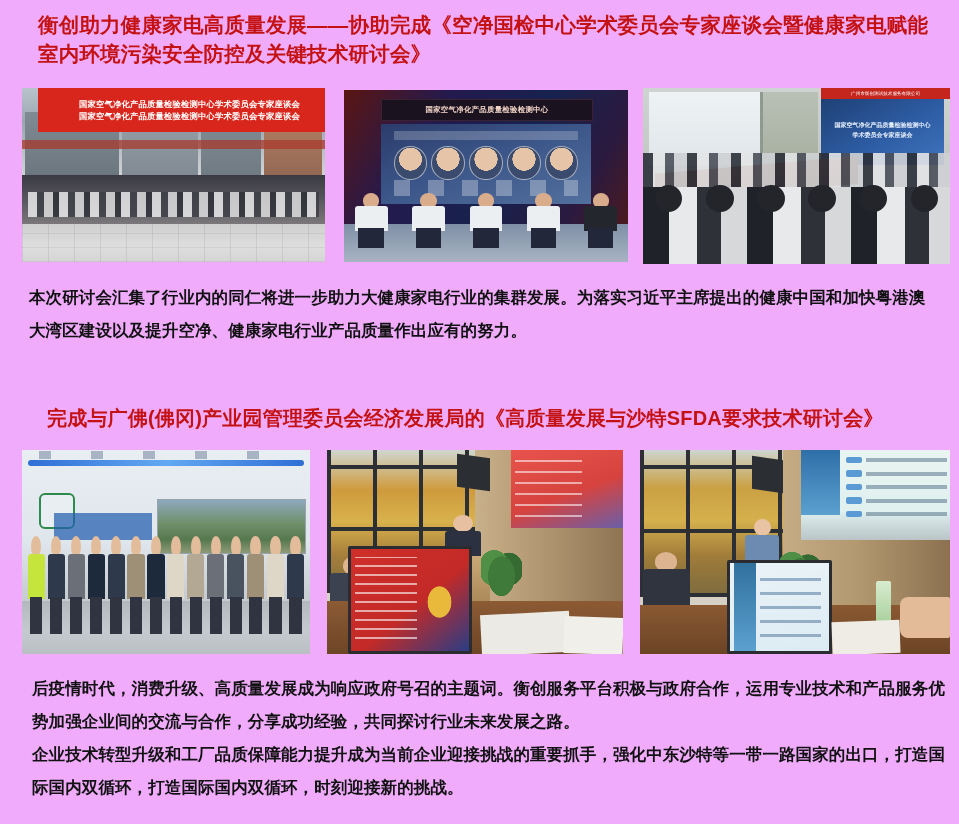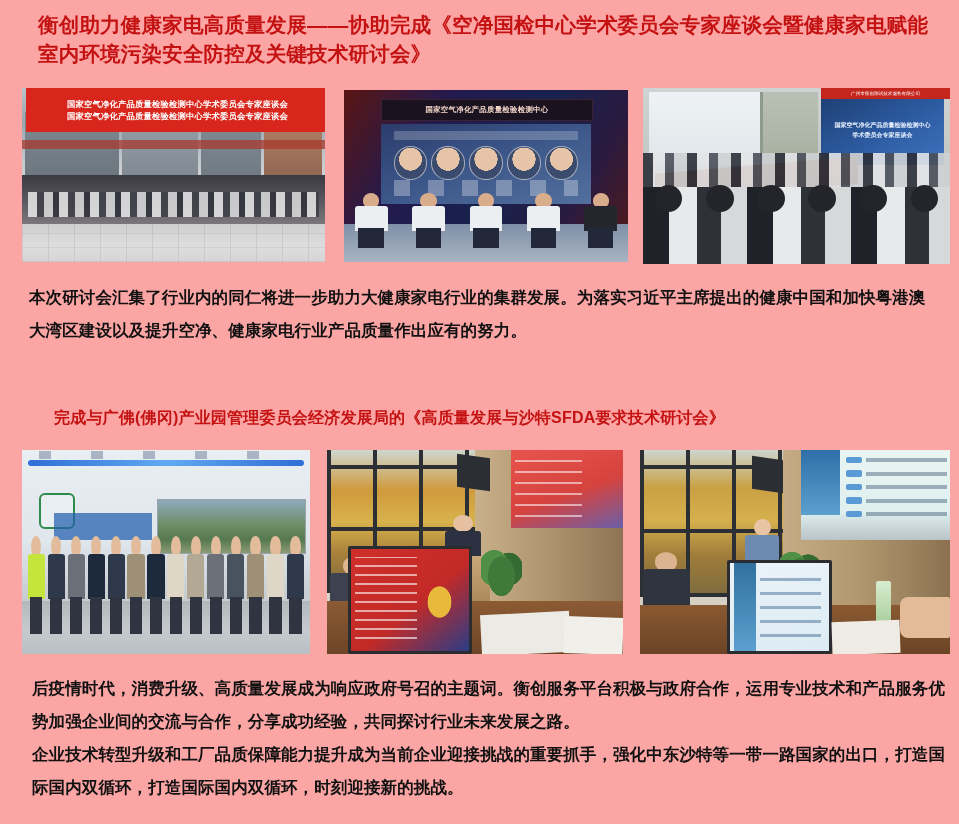--- a/index.html
+++ b/index.html
@@ -12,21 +12,21 @@
     width: 959px;
     height: 824px;
     overflow: hidden;
     font-family: "Liberation Sans", "DejaVu Sans", sans-serif;
     position: relative;
   }
   .page {
     position: relative;
     width: 959px;
     height: 824px;
-    background: #fca5a5;
+    background: #f0abfc;
     box-sizing: border-box;
   }
 
   
   .section-heading {
     color: #c41212;
     font-weight: bold;
     font-size: 20.5px;
     line-height: 29px;
     letter-spacing: 0.2px;
@@ -34,24 +34,24 @@
     white-space: pre-wrap;
   }
   #heading-1 {
     position: absolute;
     left: 38px;
     top: 10px;
     width: 900px;
   }
   #heading-2 {
     position: absolute;
-    left: 54px;
+    left: 47px;
     top: 404px;
     width: 905px;
-    font-size: 16px;
+    font-size: 20px;
     line-height: 28px;
   }
 
   
   .body-text {
     color: #111111;
     font-weight: bold;
     font-size: 16.5px;
     line-height: 33px;
     font-family: "Liberation Sans", "DejaVu Sans", sans-serif;
@@ -122,21 +122,21 @@
   .p1-ground {
     position: absolute; left: 0; top: 78%; width: 100%; height: 22%;
     background: linear-gradient(180deg,#cfcfcf 0%,#dedede 60%,#d4d4d4 100%);
   }
   .p1-ground::after {
     content: ""; position: absolute; inset: 0;
     background: repeating-linear-gradient(90deg, rgba(0,0,0,.07) 0 1px, transparent 1px 26px),
                 repeating-linear-gradient(0deg, rgba(0,0,0,.06) 0 1px, transparent 1px 14px);
   }
   .p1-banner {
-    position: absolute; left: 4px; top: 0; width: 100%; height: 25.5%;
+    position: absolute; left: 16px; top: 0; width: 100%; height: 25.5%;
     background: #d9261c;
     display: flex; flex-direction: column;
     align-items: center; justify-content: center;
     color: #ffffff;
     font-size: 8.3px; font-weight: bold; line-height: 12px;
     text-align: center; letter-spacing: .2px;
     font-family: "Liberation Sans", "DejaVu Sans", sans-serif;
   }
 
   

